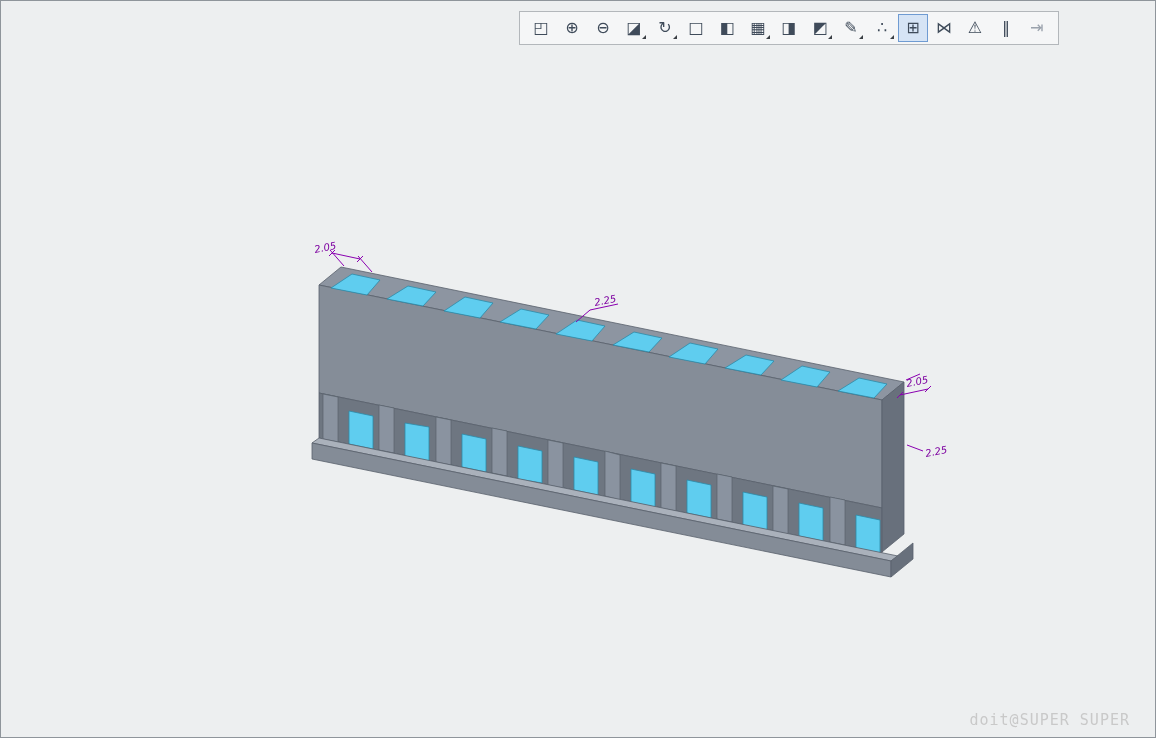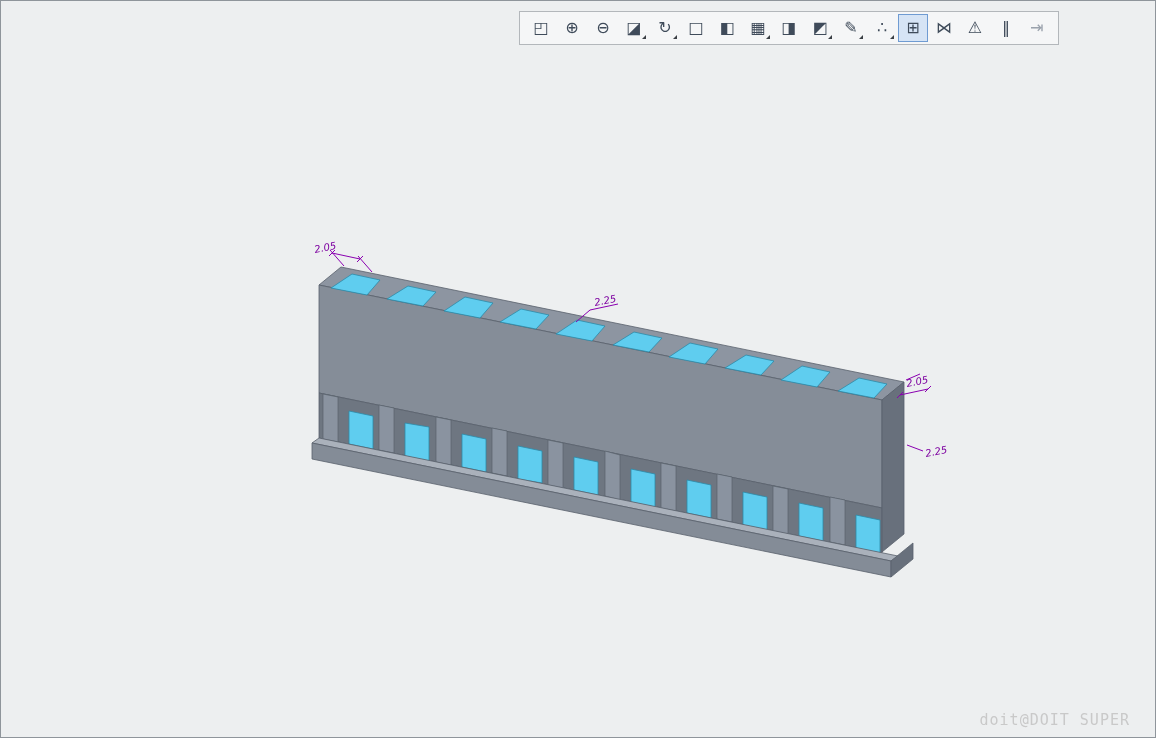--- a/index.html
+++ b/index.html
@@ -176,13 +176,13 @@
       <text class="dim-text" x="906" y="386" transform="rotate(-11 906 386)">2.05</text>
     </g>
 
     <g>
       <line class="dim-line" x1="906" y1="444" x2="922" y2="450"></line>
       <text class="dim-text" x="925" y="456" transform="rotate(-11 925 456)">2.25</text>
     </g>
   </g>
 </svg>
 
-<div class="watermark">doit@DOIT SUPER</div>
+<div class="watermark">doit@SUPER SUPER</div>
 
 </body></html>

